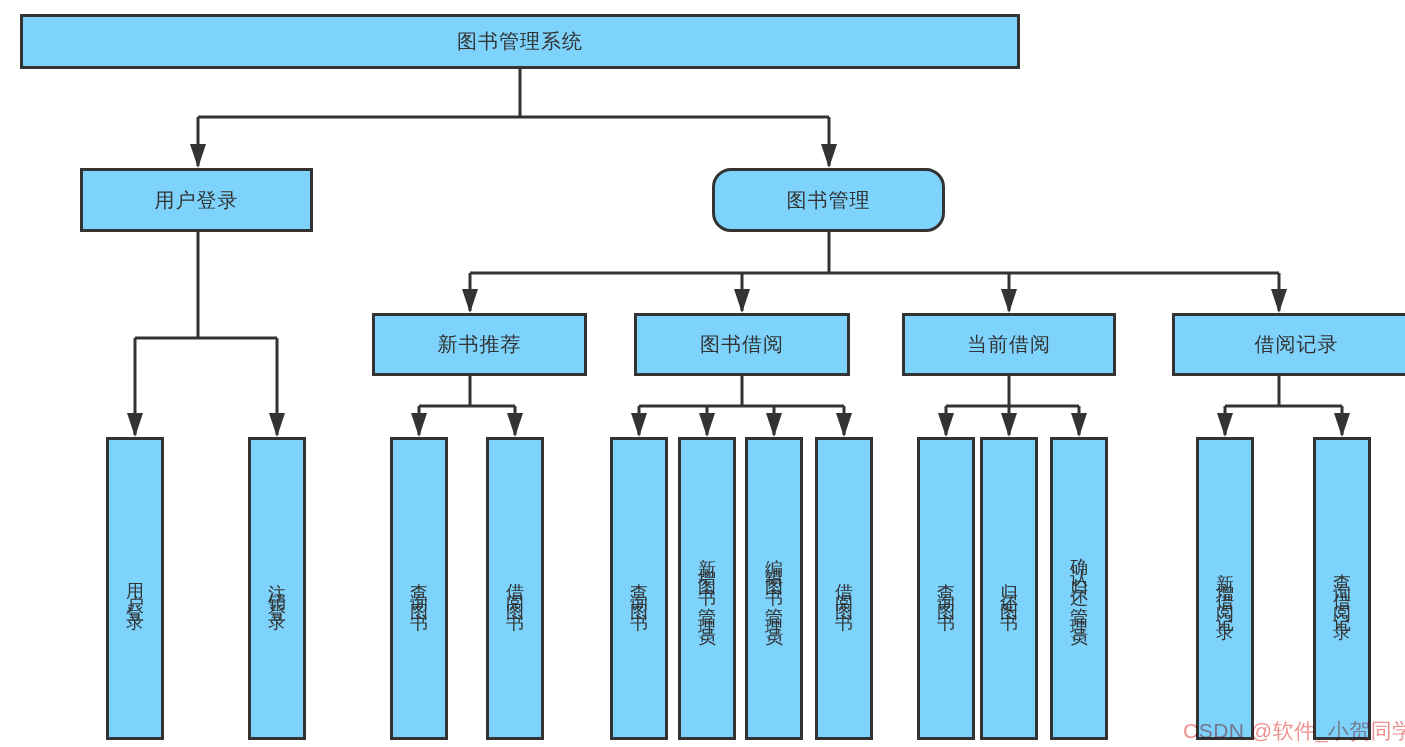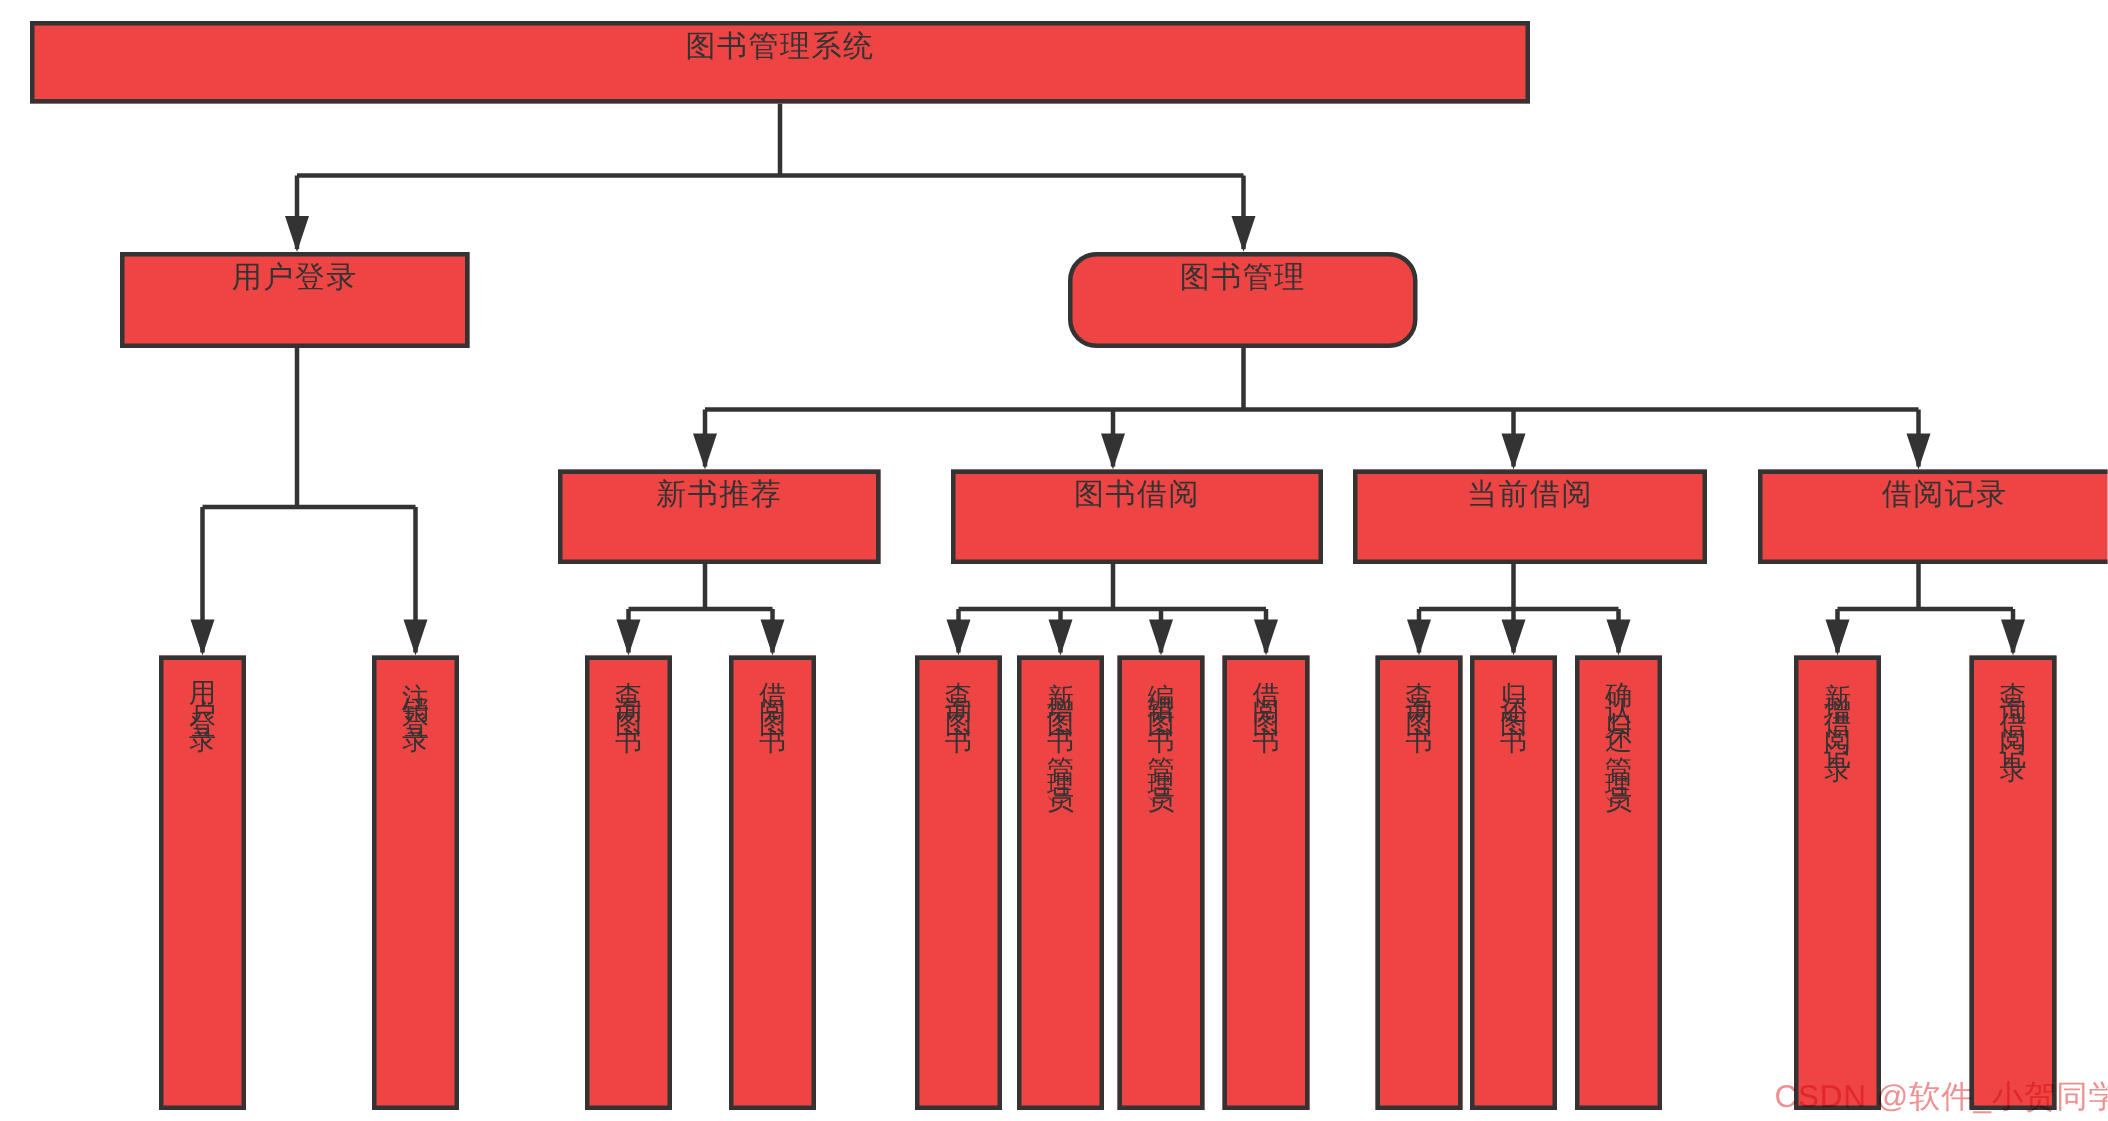--- a/index.html
+++ b/index.html
@@ -8,40 +8,40 @@
   html,body{margin:0;padding:0;}
   body{
     width:1405px;height:747px;position:relative;overflow:hidden;
     background:var(--background);
     font-family:"Liberation Sans", sans-serif;
   }
   #connectors{position:absolute;left:0;top:0;width:1405px;height:747px;z-index:1;}
   .cline{stroke:var(--line);stroke-width:3;fill:none;}
   .ahead{fill:var(--line);stroke:none;}
   .node{
-    position:absolute;box-sizing:border-box;background:#ef4444;
+    position:absolute;box-sizing:border-box;background:#7dd3fc;
     border:3px solid var(--line);z-index:2;
-    display:flex;align-items:flex-start;justify-content:center;
+    display:flex;align-items:center;justify-content:center;
     color:var(--text);
   }
   .hbox{font-size:20px;letter-spacing:1px;}
   .vbox{top:437px;width:58px;height:303px;}
   .vtext{
     writing-mode:vertical-rl;text-orientation:mixed;
     font-size:18px;line-height:1;letter-spacing:10px;
     color:var(--text);white-space:nowrap;
   }
   
   .n-root{left:20px;top:14px;width:1000px;height:55px;}
   .n-userlogin{left:80px;top:168px;width:233px;height:64px;}
   .n-bookmgmt{left:712px;top:168px;width:233px;height:64px;border-radius:19px;}
   .n-l3{top:313px;height:63px;}
   .n-newrec{left:372px;width:215px;}
-  .n-borrow{left:634px;width:248px;}
-  .n-current{left:902px;width:236px;}
+  .n-borrow{left:634px;width:216px;}
+  .n-current{left:902px;width:214px;}
   .n-records{left:1172px;width:249px;}
   
   .lf-1{left:106px;} .lf-2{left:248px;}
   .lf-3{left:390px;} .lf-4{left:486px;}
   .lf-5{left:610px;} .lf-6{left:678px;} .lf-7{left:745px;} .lf-8{left:815px;}
   .lf-9{left:917px;} .lf-10{left:980px;} .lf-11{left:1050px;}
   .lf-12{left:1196px;} .lf-13{left:1313px;}
   .watermark{
     position:absolute;left:1183px;top:717px;z-index:10;
     font-size:21px;color:var(--watermark);mix-blend-mode:multiply;

